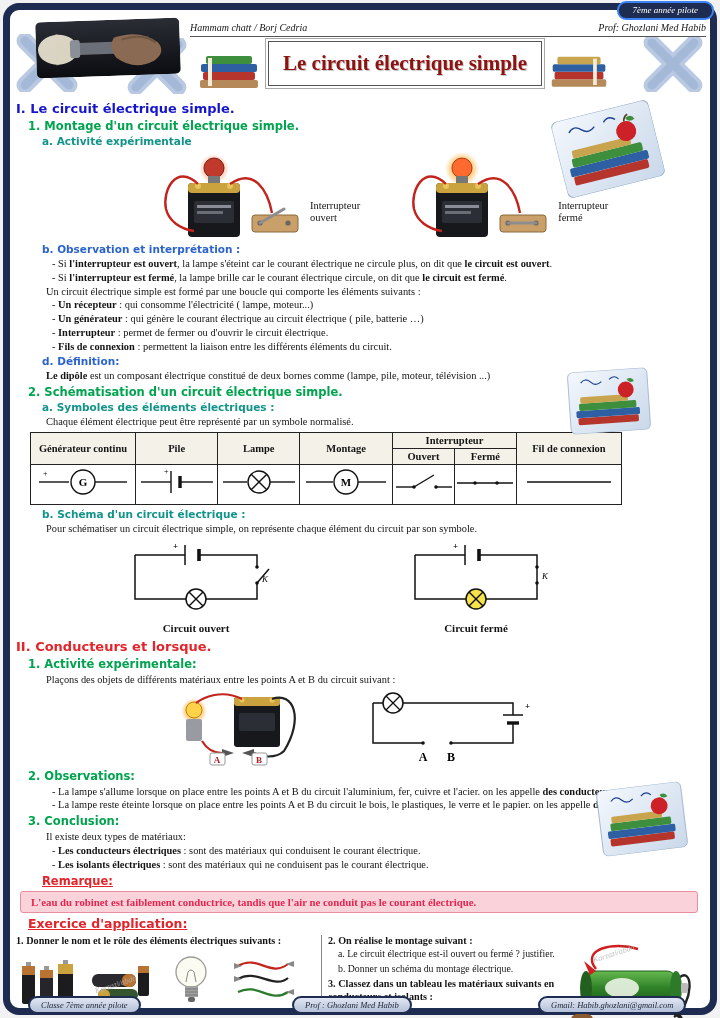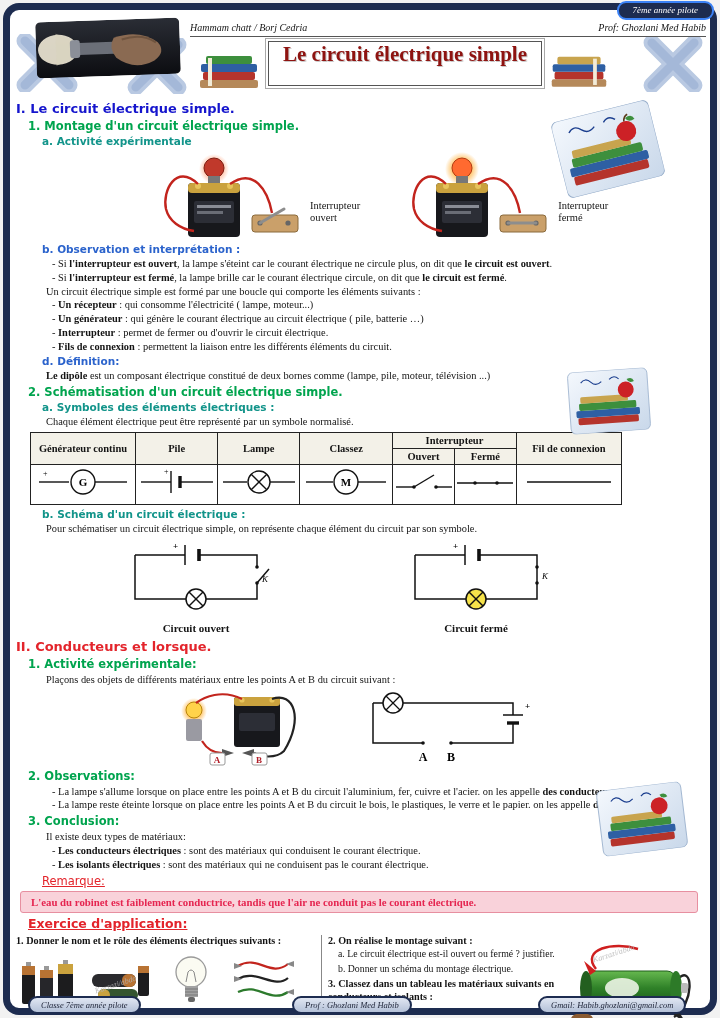--- a/index.html
+++ b/index.html
@@ -3,42 +3,42 @@
 <meta charset="utf-8">
 <style>
   *{box-sizing:border-box;margin:0;padding:0}
   html,body{width:720px;height:1018px}
   body{position:relative;background:#f2f2f2;font-family:"Liberation Serif",serif;color:#141414;overflow:hidden}
   .frame{position:absolute;left:3px;top:3px;width:714px;height:1012px;border:7px solid #1d2c50;border-radius:16px;background:#fff;z-index:0}
   .badge{position:absolute;right:6px;top:1px;z-index:9;background:#1d2c50;color:#fff;font-style:italic;font-size:9px;padding:2px 14px 3px;border-radius:9px;border:2px solid #3b82f6}
   .hdr-row{position:absolute;left:190px;top:22px;width:516px;display:flex;justify-content:space-between;font-style:italic;font-size:10px;border-bottom:1px solid #555;padding-bottom:3px;z-index:3}
   .orn{position:absolute;z-index:1}
   .photo-flash{position:absolute;left:36px;top:20px;z-index:2;transform:rotate(-2deg)}
-  .title-box{position:absolute;left:268px;top:41px;width:274px;height:45px;z-index:3;background:#fff;border:1px solid #555;box-shadow:0 0 0 2px #fff,0 0 0 3px #a9a9a9;display:flex;justify-content:center}
+  .title-box{position:absolute;left:268px;top:41px;width:274px;height:45px;z-index:3;background:#fff;border:1px solid #555;box-shadow:0 0 0 2px #fff,0 0 0 3px #a9a9a9;display:flex;align-items:center;justify-content:center}
   .title-box span{font-weight:bold;font-size:21px;color:#8e1310;text-shadow:1px 1px 0 #c9c9c9;white-space:nowrap}
   .content{position:absolute;left:16px;top:100px;width:688px;z-index:2}
   .hI{font-family:"DejaVu Sans",sans-serif;font-weight:bold;font-size:13px;color:#1515cd;margin:1px 0 3px}
   .hI.red{color:#e3242b;margin-top:5px}
   .hN{font-family:"DejaVu Sans",sans-serif;font-weight:bold;font-size:11.5px;color:#00a44e;margin:2px 0 2px 12px}
   .hL{font-family:"DejaVu Sans",sans-serif;font-weight:bold;font-size:10.5px;margin:2px 0 2px 26px}
   .teal{color:#12948a}.blu{color:#2b63cc}
   .bline{font-size:10.4px;line-height:1.3;margin-left:30px}
   .blist{font-size:10.4px;line-height:1.33;margin-left:36px}
   .photo-row{display:flex;gap:24px;margin:2px 0 2px 120px;align-items:flex-end}
   .pgroup{display:flex;align-items:flex-end;gap:6px}
   .plabel{font-size:10.5px;line-height:1.2;padding-bottom:16px}
   .sym-table{border-collapse:collapse;margin:3px 0 3px 14px;width:592px}
   .sym-table th,.sym-table td{border:1px solid #222;text-align:center;vertical-align:middle}
   .sym-table th{background:#f3f1e8;font-size:10.5px;font-weight:bold;padding:2px 3px}
   .sym-table td{height:40px;background:#fff}
   .diag-row{display:flex;gap:130px;margin:4px 0 2px 105px}
   .diag-row figure{text-align:center}
   .diag-row figcaption{font-weight:bold;font-size:11px;margin-top:1px}
   .cond-row{display:flex;gap:22px;margin:2px 0 2px 148px;align-items:center}
-  .remark{font-family:"DejaVu Sans",sans-serif;font-weight:normal;font-size:11.5px;color:#e3242b;text-decoration:underline;margin:3px 0 3px 26px}
+  .remark{font-family:"DejaVu Sans",sans-serif;font-weight:bold;font-size:11.5px;color:#e3242b;text-decoration:underline;margin:3px 0 3px 26px}
   .pinkbox{margin:1px 2px 3px 4px;width:678px;background:#f9d2da;border:1px solid #e78fa0;border-radius:3px;color:#e52550;font-weight:bold;font-size:10.8px;padding:4px 10px}
   .exhead{font-family:"DejaVu Sans",sans-serif;font-weight:bold;font-size:12.5px;color:#e3242b;text-decoration:underline;margin:3px 0 4px 12px}
   .ex-row{display:flex;align-items:flex-start}
   .ex-col1{width:306px;border-right:1px solid #888;padding-right:4px}
   .ex-col2{width:240px;padding:0 6px}
   .ex-col3{width:136px;position:relative}
   .ex-q1{font-weight:bold;font-size:10.2px}
   .ex-items{display:flex;gap:8px;margin-top:6px;position:relative}
   .ex-items figure{text-align:center}
   .ex-q2{font-weight:bold;font-size:10.2px}
@@ -233,21 +233,21 @@
   <div class="hN">2. Schématisation d'un circuit électrique simple.</div>
   <div class="hL teal">a. Symboles des éléments électriques :</div>
   <div class="bline">Chaque élément électrique peut être représenté par un symbole  normalisé.</div>
 
   <table class="sym-table">
     <tbody>
         <tr>
       <th rowspan="2" style="width:118px">Générateur continu</th>
       <th rowspan="2" style="width:86px">Pile</th>
       <th rowspan="2" style="width:86px">Lampe</th>
-      <th rowspan="2" style="width:98px">Classez</th>
+      <th rowspan="2" style="width:98px">Montage</th>
       <th colspan="2" style="width:130px">Interrupteur</th>
       <th rowspan="2" style="width:118px">Fil de connexion</th>
     </tr>
     <tr>
       <th style="width:65px">Ouvert</th>
       <th style="width:65px">Fermé</th>
     </tr>
     <tr>
       <td><svg width="100" height="34" viewBox="0 0 100 34">
         <line x1="6" y1="17" x2="36" y2="17" stroke="#111" stroke-width="1.4"></line>

